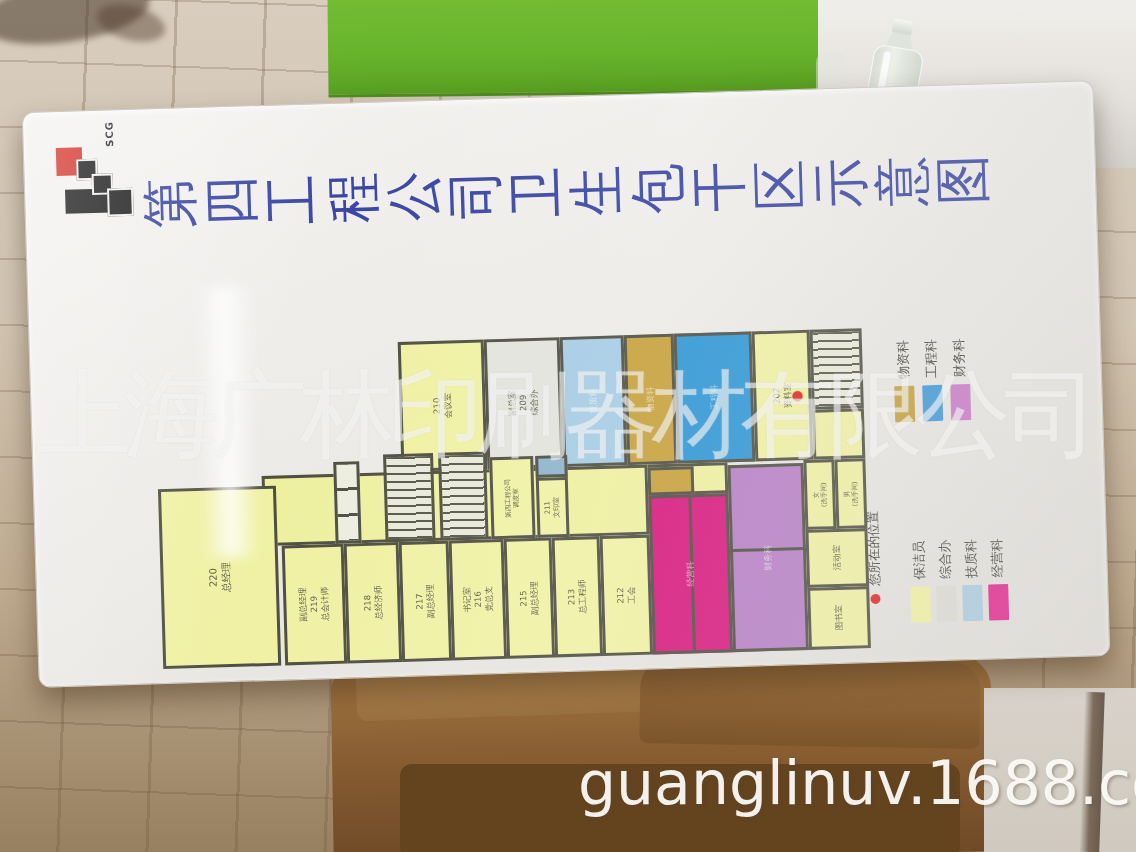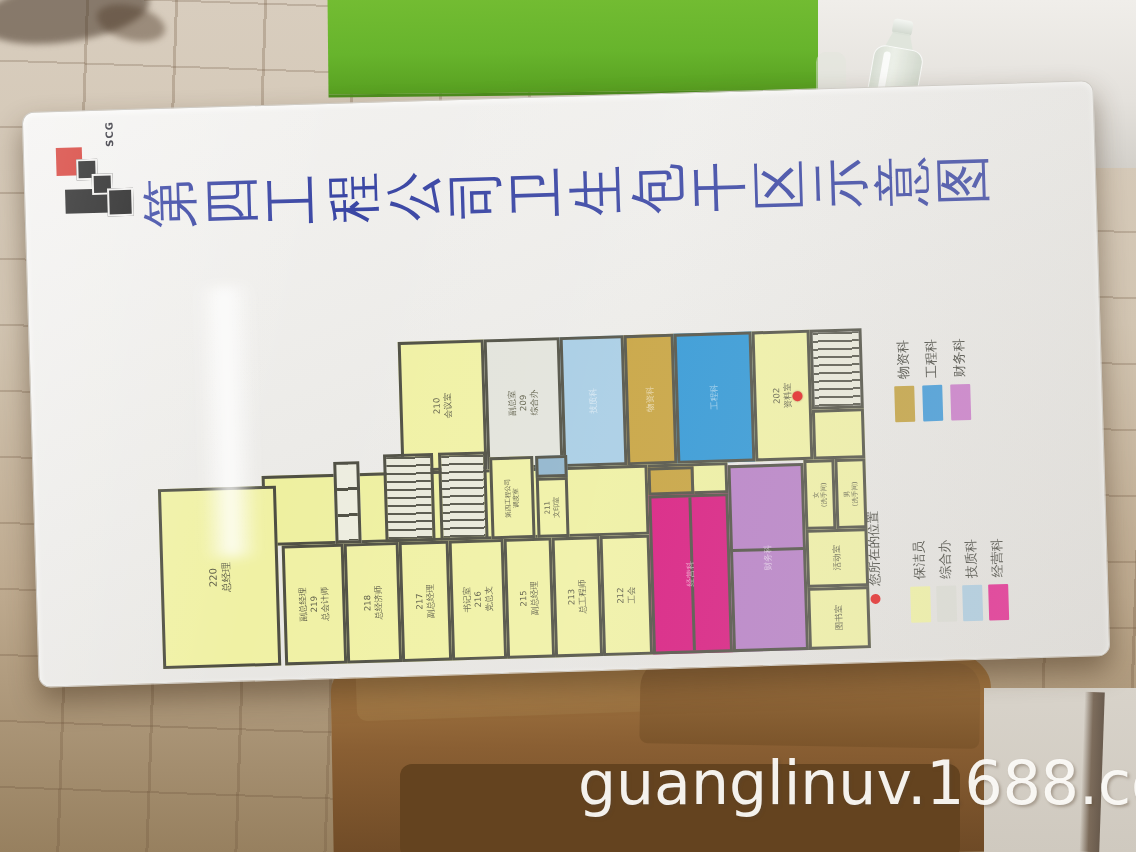--- a/index.html
+++ b/index.html
@@ -306,14 +306,15 @@
         <div class="litem" style="width: 160px; left: 881px; top: 443px;">
           <span class="sw" style="background: rgb(227, 31, 140);"></span>
           <span class="llabel">经营科</span>
         </div>
       </div>
 
     <div class="glare"></div>
     <div class="sheen"></div>
   </div>
 
+  <div class="wm-company">上海广林印刷器材有限公司</div>
   <div class="wm-site">guanglinuv.1688.com</div>
 </div>
 
 </body></html>

